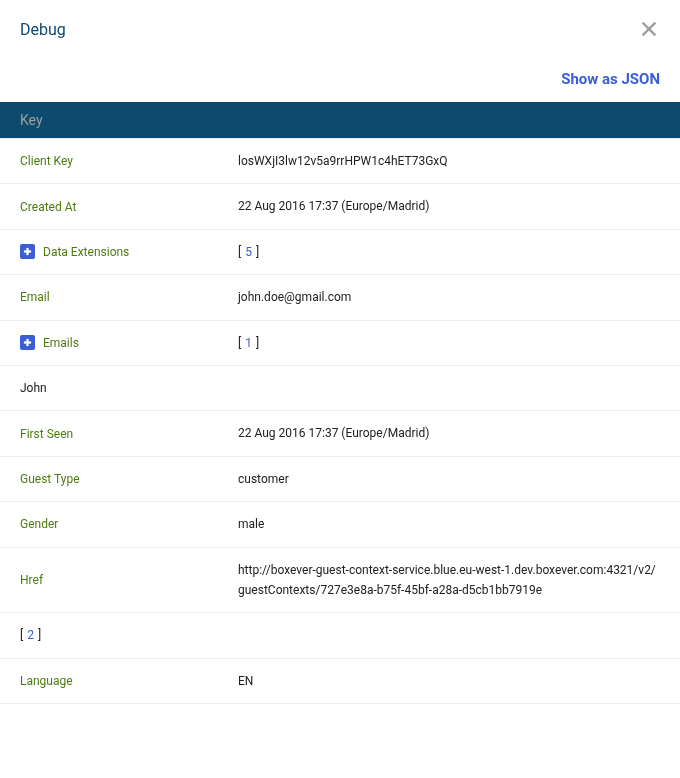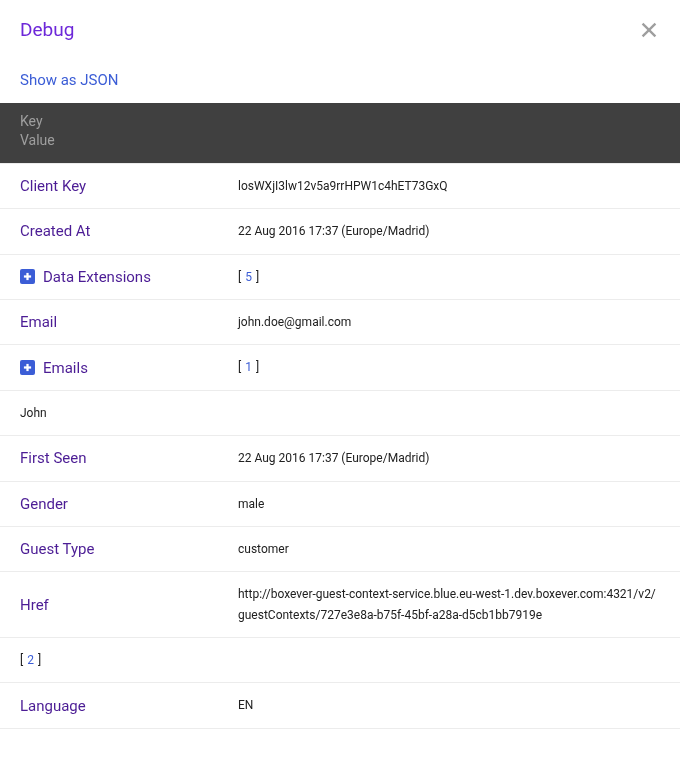--- a/index.html
+++ b/index.html
@@ -15,53 +15,53 @@
       color: #212121;
       overflow: hidden;
     }
     .header {
       display: flex;
       justify-content: space-between;
       align-items: center;
       padding: 18px 20px 10px 20px;
     }
     .title {
-      font-size: 19px;
+      font-size: 16px;
       font-weight: 400;
-      color: #6d28d9;
+      color: #0c4a6e;
     }
     .close-btn {
       cursor: pointer;
       display: flex;
       align-items: center;
       justify-content: center;
     }
     .close-btn svg {
       width: 22px;
       height: 22px;
       stroke: #9e9e9e;
       stroke-width: 2.5;
     }
     .action-bar {
       display: flex;
-      justify-content: flex-start;
-      padding: 20px 27px 14px 20px;
+      justify-content: flex-end;
+      padding: 20px 20px 14px 20px;
+      font-weight: bold;
     }
     .json-link {
       color: #3b5dd6;
       font-size: 15px;
       cursor: pointer;
       text-decoration: none;
     }
     .table-header {
       display: flex;
-      background: #404040;
+      background: #0c4a6e;
       padding: 10px 20px;
       border-bottom: 1px solid #ececec;
-      flex-direction: column;
     }
     .table-header .col-key {
       width: 218px;
       color: #9e9e9e;
       font-size: 14px;
       font-weight: 400;
     }
     .table-header .col-value {
       flex: 1;
       color: #9e9e9e;
@@ -72,22 +72,22 @@
       display: flex;
       padding: 12px 20px;
       border-bottom: 1px solid #ececec;
       align-items: center;
     }
     .row.multiline {
       align-items: flex-start;
     }
     .col-key {
       width: 218px;
-      color: #4c1d95;
-      font-size: 15px;
+      color: #4d7c0f;
+      font-size: 12px;
       display: flex;
       align-items: center;
     }
     .col-value {
       flex: 1;
       color: #212121;
       font-size: 12px;
       word-break: break-all;
       line-height: 1.7;
     }
@@ -132,21 +132,20 @@
     </svg>
   </div>
 </div>
 
 <div class="action-bar">
   <a class="json-link">Show as JSON</a>
 </div>
 
 <div class="table-header">
   <div class="col-key">Key</div>
-  <div class="col-value">Value</div>
 </div>
 
 <div id="rows">
     <div class="row">
       <div class="col-key">
         <span>Client Key</span>
       </div>
       <div class="col-value">losWXjI3lw12v5a9rrHPW1c4hET73GxQ</div>
     </div>
     <div class="row">
@@ -189,30 +188,30 @@
       <div class="col-value">John</div>
     </div>
     <div class="row">
       <div class="col-key">
         <span>First Seen</span>
       </div>
       <div class="col-value">22 Aug 2016 17:37 (Europe/Madrid)</div>
     </div>
     <div class="row">
       <div class="col-key">
+        <span>Guest Type</span>
+      </div>
+      <div class="col-value">customer</div>
+    </div>
+    <div class="row">
+      <div class="col-key">
         <span>Gender</span>
       </div>
       <div class="col-value">male</div>
     </div>
-    <div class="row">
-      <div class="col-key">
-        <span>Guest Type</span>
-      </div>
-      <div class="col-value">customer</div>
-    </div>
     <div class="row multiline">
       <div class="col-key">
         <span>Href</span>
       </div>
       <div class="col-value">http://boxever-guest-context-service.blue.eu-west-1.dev.boxever.com:4321/v2/guestContexts/727e3e8a-b75f-45bf-a28a-d5cb1bb7919e</div>
     </div>
     <div class="row">
       <div class="col-value"><span class="bracket">[</span><span class="bracket-num">2</span><span class="bracket">]</span></div>
     </div>
     <div class="row">

